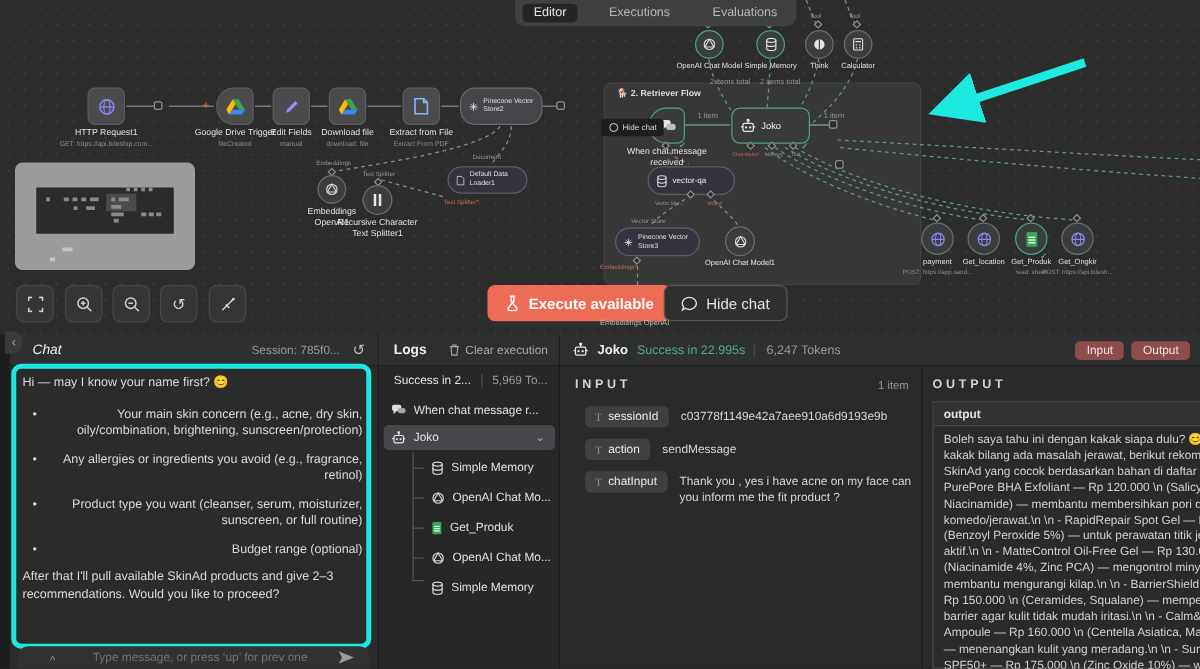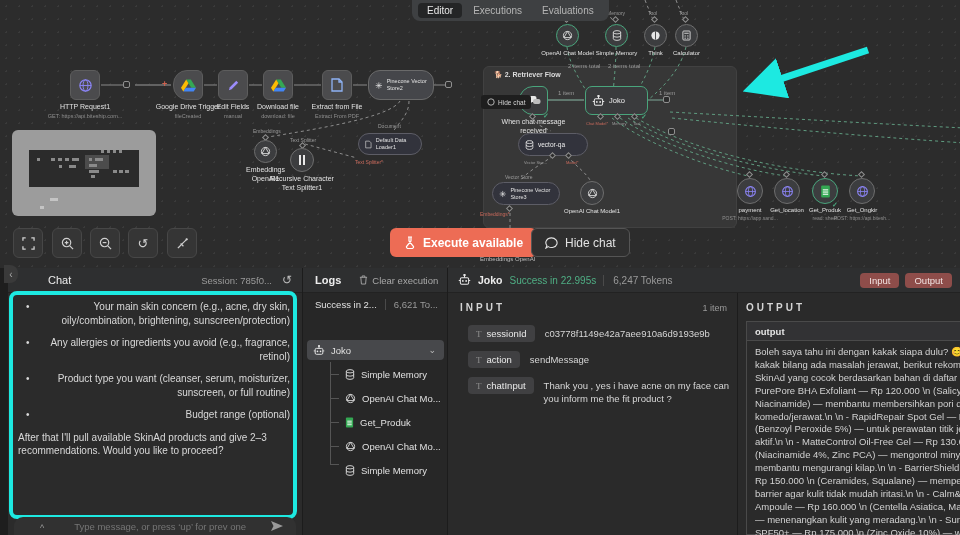--- a/index.html
+++ b/index.html
@@ -38,21 +38,21 @@
   .edgel { position:absolute; font-size:6px; color:#9a9a9a; z-index:3; white-space:nowrap; }
   .diamond { position:absolute; width:5px; height:5px; background:#2c2c2c;
     border:1px solid #8f8f8f; transform:rotate(45deg); z-index:3; }
   .portsq { position:absolute; width:7px; height:7px; background:#2c2c2c;
     border:1.5px solid #8f8f8f; border-radius:2px; z-index:3; }
   .check { position:absolute; font-size:7px; color:#49a57c; font-weight:bold; z-index:4; }
   .plus-red { position:absolute; color:#d0604c; font-size:9px; font-weight:bold; z-index:3; }
 
   
   #tabbar { position:absolute; left:412px; top:0; height:21px; background:#3e4042;
-    border-radius:0 0 8px 8px; display:flex; align-items:center; gap:2px;
+    border-radius:0 0 8px 8px; display:flex; align-items:center; gap:16px;
     padding:0 6px; z-index:20; }
   .tab { font-size:10px; color:#b5b5b5; padding:2px 9px; border-radius:4px; }
   .tab.active { background:#242526; color:#e8e8e8; }
 
   
   #minimap { position:absolute; left:12px; top:130px; width:144px; height:86px;
     background:#9c9c9c; border-radius:6px; z-index:5; }
   #minimap-inner { position:absolute; left:17px; top:20px; width:110px; height:37px; background:#2b2b2b; }
   .mm { position:absolute; background:#8a8a8a; }
   .toolbtn { position:absolute; top:228px; width:30px; height:30px; background:#353535;
@@ -73,21 +73,21 @@
   
   #bottom { position:absolute; left:0; top:268px; width:960px; height:267px; background:#272727; }
   #rail { position:absolute; left:0; top:0; width:8px; height:267px; background:#1e1e1e; }
   .panel { position:absolute; top:0; height:267px; border-right:1px solid #1c1c1c; }
   .phead { position:absolute; left:0; top:0; right:0; height:25px; background:#2e2f30;
     border-bottom:1px solid #222; display:flex; align-items:center; }
   #chat-panel { left:8px; width:295px; background:#2b2b2b; }
   #logs-panel { left:303px; width:145px; background:#272727;text-align:right; }
   #detail-panel { left:448px; width:512px; background:#2a2a2a; border-right:none; }
 
-  #chat-title { font-size:11px; color:#ededed; margin-left:40px; }
+  #chat-title { font-size:11px; color:#ededed; margin-left:18px;font-style:italic; }
   #session { margin-left:auto; font-size:9.5px; color:#9a9a9a; }
   #session-refresh { margin:0 10px 0 10px; color:#bdbdbd; font-size:12px; }
   #collapse-tab { position:absolute; left:-4px; top:-3px; width:14px; height:18px;
     background:#3a3a3a; border-radius:0 8px 8px 0; color:#aaa; font-size:10px;
     display:flex; align-items:center; justify-content:center; z-index:3; }
 
   #cyan-box { position:absolute; left:1px; top:23px; width:288px; height:228px;
     border:4px solid #1de9e1; border-radius:8px; z-index:8; pointer-events:none; }
   #chat-body { position:absolute; left:10px; top:32px; width:272px; font-size:10px;
     color:#d9d9d9; line-height:13.5px; z-index:2; }
@@ -618,20 +618,21 @@
   <div class="panel" id="chat-panel">
     <div id="collapse-tab">
       <span>‹</span>
     </div>
     <div class="phead">
       <div id="chat-title">Chat</div>
       <div id="session">Session: 785f0...</div>
       <div id="session-refresh">↺</div>
     </div>
     <div id="chat-body">
+      <div class="para">Hi — may I know your name first? 😊</div>
       <div class="bullet">
           <span class="dot">•</span>
           <span class="btxt">Your main skin concern (e.g., acne, dry skin, oily/combination, brightening, sunscreen/protection)</span>
         </div>
       <div class="bullet">
           <span class="dot">•</span>
           <span class="btxt">Any allergies or ingredients you avoid (e.g., fragrance, retinol)</span>
         </div>
       <div class="bullet">
           <span class="dot">•</span>
@@ -662,21 +663,29 @@
               <path d="M1,2.5 H9"></path>
               <path d="M3.5,2.5 V1 H6.5 V2.5"></path>
               <path d="M2,2.5 L2.7,10 H7.3 L8,2.5"></path>
             </g>
           </svg>
         <span>Clear execution</span>
       </div>
     </div>
     <div id="logs-summary">
       <span class="s1">Success in 2...</span>
-      <span class="s2">6,621 To...</span>
+      <span class="s2">5,969 To...</span>
+    </div>
+    <div class="logrow" style="top:50px;">
+      <svg width="12" height="10" viewBox="0 0 14 12">
+          <rect x="0.5" y="1" width="9" height="6" rx="2" fill="#dedede"></rect>
+          <path d="M2,7 L2,10 L5,7" fill="#dedede"></path>
+          <rect x="6" y="4" width="7.5" height="5" rx="2" fill="#a5a5a5"></rect>
+        </svg>
+      <span>When chat message r...</span>
     </div>
     <div class="logrow sel" style="top:72px;">
       <svg width="12" height="11" viewBox="0 0 14 13">
           <g stroke="#e8e8e8" stroke-width="1.1" fill="none">
             <rect x="2.5" y="4" width="9" height="7" rx="1.5"></rect>
             <path d="M7,4 V1.5"></path>
             <circle cx="7" cy="1.2" r="0.8" fill="#e8e8e8"></circle>
             <path d="M0.8,7 H2.5 M11.5,7 H13.2"></path>
           </g>
           <circle cx="5.2" cy="7.5" r="1" fill="#e8e8e8"></circle>

